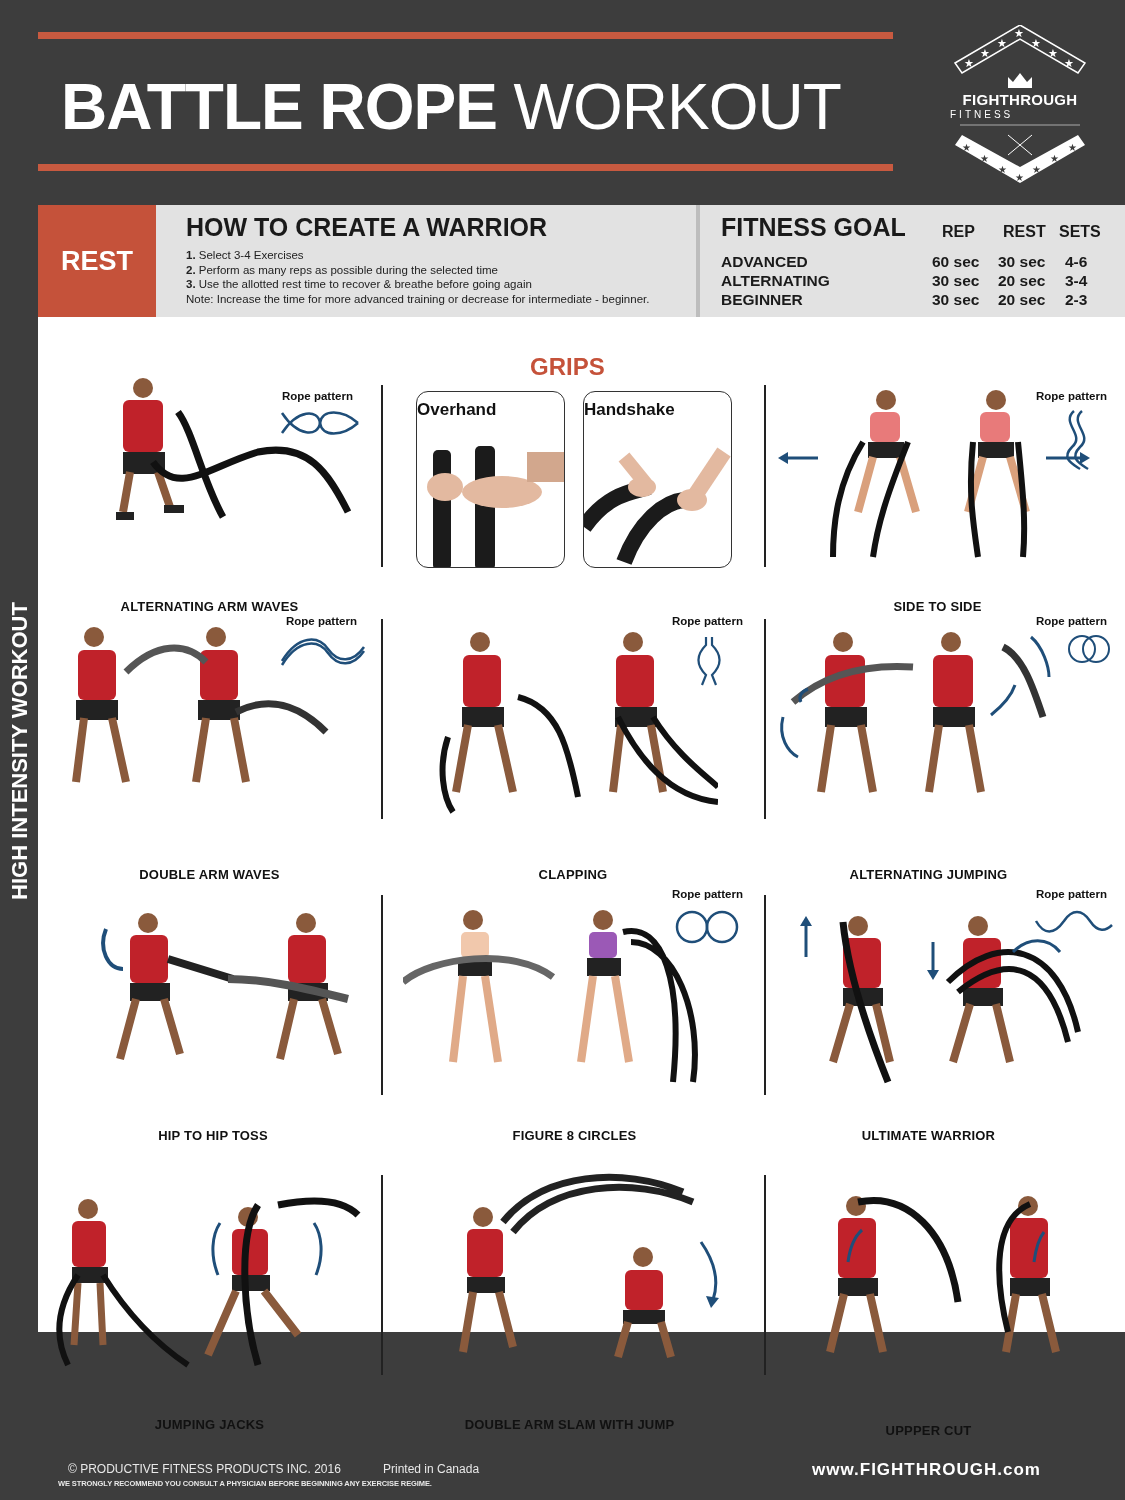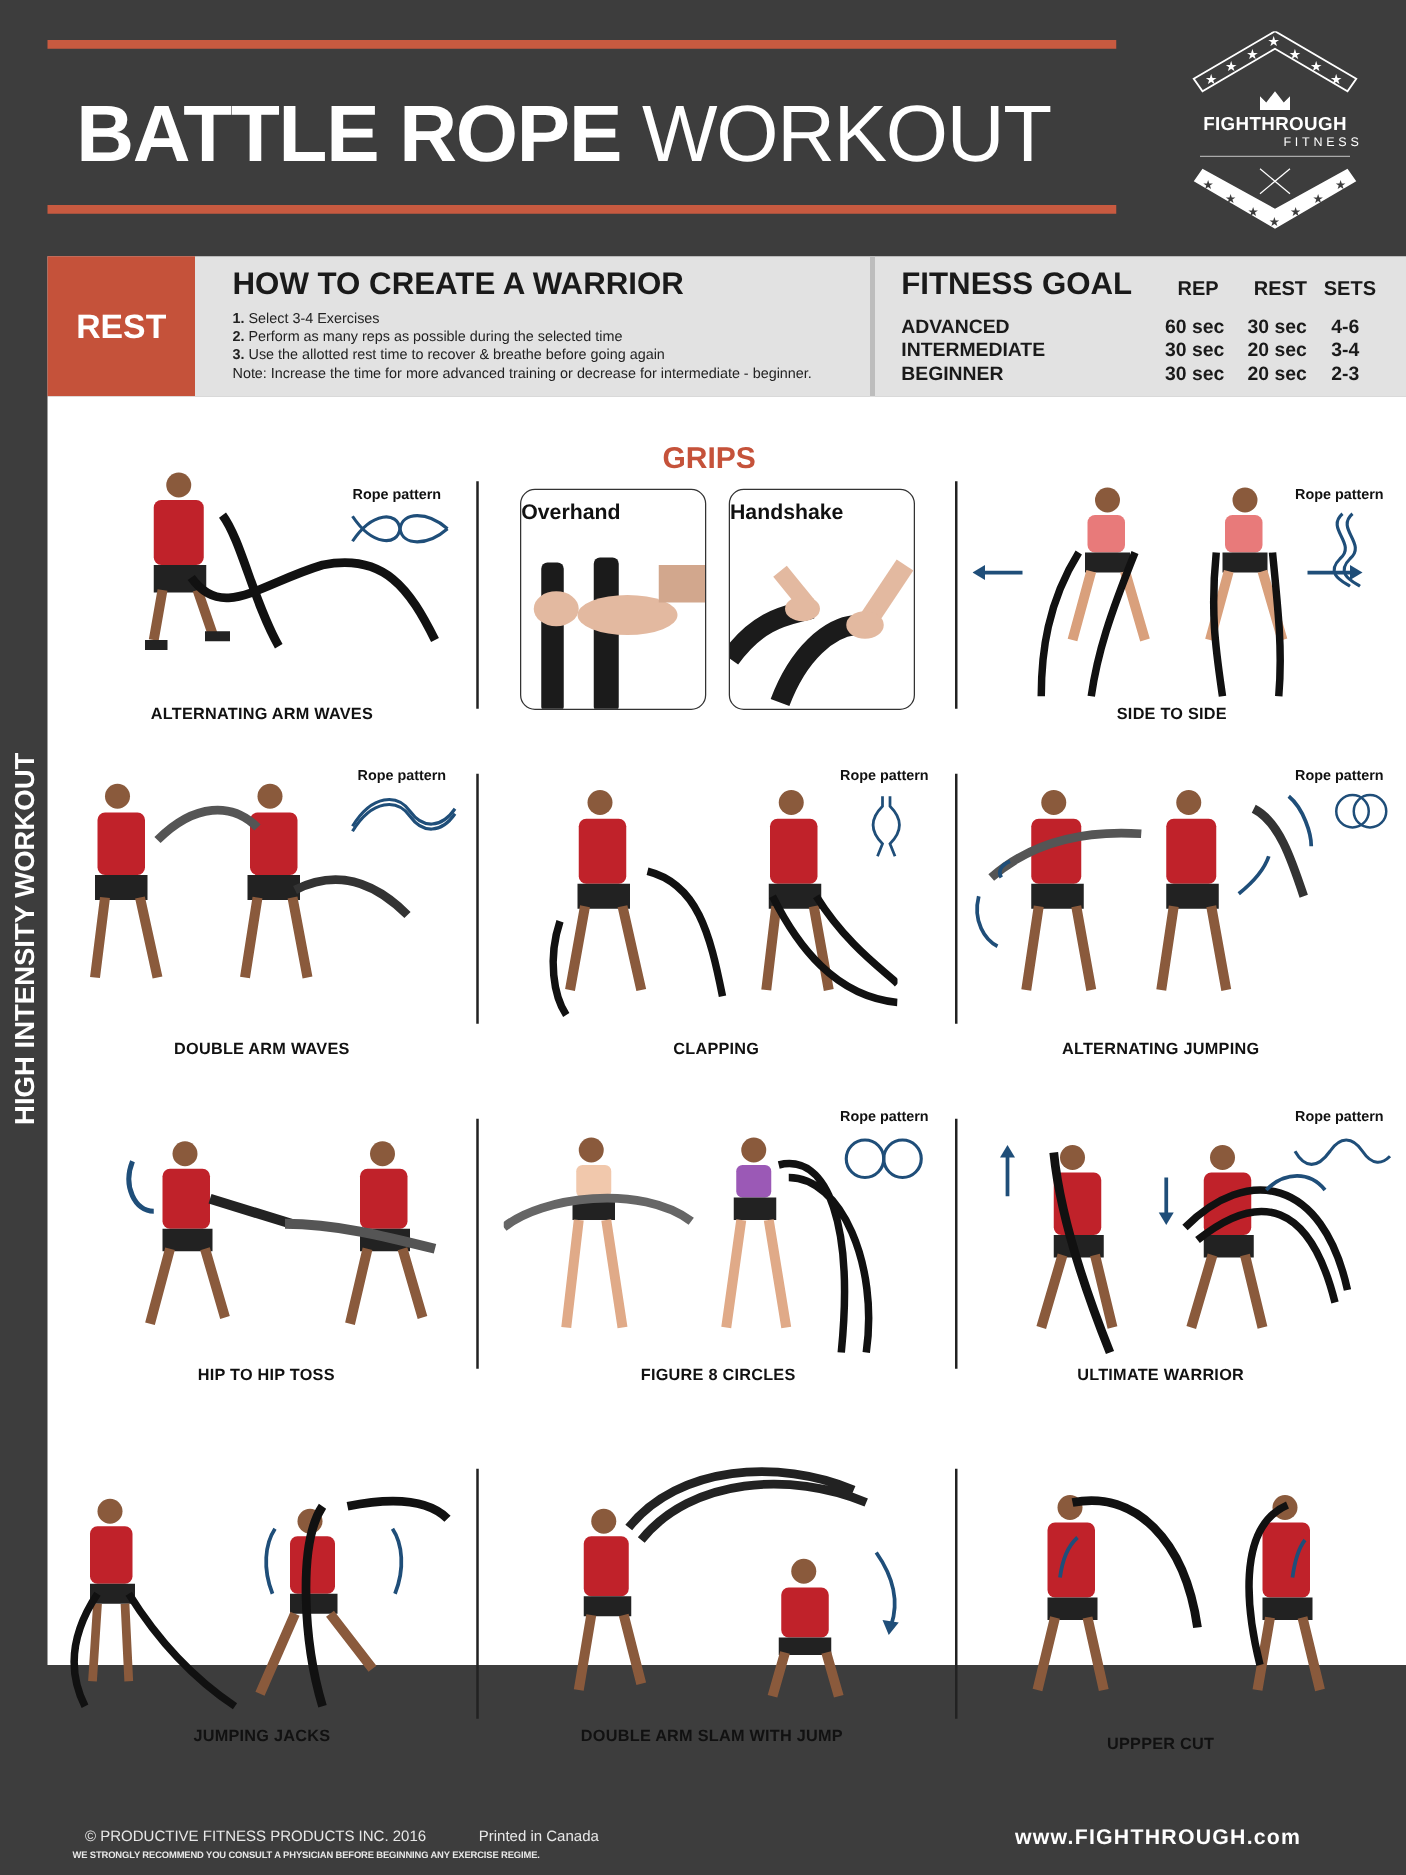--- a/index.html
+++ b/index.html
@@ -6,21 +6,21 @@
   body { width: 1125px; height: 1500px; background: #3d3d3d; font-family: "Liberation Sans", sans-serif; position: relative; overflow: hidden; }
   .header { position: absolute; left: 0; top: 0; width: 1125px; height: 205px; }
   .rule { position: absolute; left: 38px; width: 855px; height: 7px; background: #c85a40; }
   .rule.top { top: 32px; }
   .rule.bottom { top: 164px; }
   .title { position: absolute; left: 44px; top: 70px; font-size: 64px; color: #fff; letter-spacing: -1px; white-space: nowrap; margin-left: 17px; }
   .title .bold { font-weight: bold; }
   .title .thin { font-weight: normal; -webkit-text-stroke: 0; }
   .logo { position: absolute; left: 950px; top: 25px; width: 140px; height: 165px; }
   .logo-name { position: absolute; left: 0; top: 66px; width: 140px; text-align: center; color: #fff; font-weight: bold; font-size: 15px; letter-spacing: 0.3px; }
-  .logo-sub { position: absolute; left: 0; top: 84px; width: 140px; text-align: right; color: #fff; font-size: 10px; letter-spacing: 3px; }
+  .logo-sub { position: absolute; left: 0; top: 84px; width: 140px; text-align: left; color: #fff; font-size: 10px; letter-spacing: 3px; }
 
   .info-band { position: absolute; left: 38px; top: 205px; width: 1087px; height: 112px; background: #e2e2e2; }
   .info-tag { position: absolute; left: 0; top: 0; width: 118px; height: 112px; background: #c5523a; color: #fff; font-weight: bold; font-size: 27px; display: flex; align-items: center; justify-content: center; }
   .howto { position: absolute; left: 148px; top: 8px; }
   .howto h2 { font-size: 25px; font-weight: bold; color: #1a1a1a; margin-bottom: 6px; }
   .howto li { list-style: none; font-size: 11.5px; color: #222; line-height: 14.5px; }
   .howto li b { font-weight: bold; }
   .divider-v { position: absolute; left: 658px; top: 0; width: 4px; height: 112px; background: #bdbdbd; }
   .goal { position: absolute; left: 683px; top: 8px; width: 400px; }
   .goal h2 { position: absolute; left: 0; top: 0; font-size: 25px; font-weight: bold; color: #1a1a1a; }
@@ -28,21 +28,21 @@
   .goal .row { position: absolute; left: 0; width: 400px; font-size: 15.5px; font-weight: bold; color: #1a1a1a; }
   .goal .row span { position: absolute; top: 0; white-space: nowrap; }
 
   .main { position: absolute; left: 38px; top: 317px; width: 1087px; height: 1015px; background: #fff; }
   .side-label { position: absolute; left: 2px; top: 568px; width: 36px; height: 365px; display: flex; align-items: center; justify-content: center; }
   .side-label span { transform: rotate(-90deg); white-space: nowrap; color: #fff; font-weight: bold; font-size: 22px; }
 
   .grips-title { position: absolute; left: 492px; top: 36px; font-size: 24px; font-weight: bold; color: #c5523a; }
   .grip-box { position: absolute; top: 74px; width: 149px; height: 177px; border: 1.5px solid #333; border-radius: 12px; overflow: hidden; background: #fff; }
   .grip-box .label { position: absolute; top: 8px; left: 0; width: 100%; text-align: left; font-size: 17px; font-weight: bold; color: #111; }
-  .ex-name { position: absolute; font-size: 13px; font-weight: bold; color: #111; text-align: center; white-space: nowrap; letter-spacing: 0.2px; }
+  .ex-name { position: absolute; font-size: 13px; font-weight: bold; color: #111; text-align: center; white-space: nowrap; letter-spacing: 0.2px; margin-top: 36px; }
   .rope-label { position: absolute; font-size: 11.5px; font-weight: bold; color: #111; white-space: nowrap; }
   .vsep { position: absolute; width: 2px; background: #222; }
   .figure { position: absolute; }
 
   .footer { position: absolute; left: 0; top: 1444px; width: 1125px; height: 56px; }
   .copy { position: absolute; left: 68px; top: 18px; font-size: 12px; color: #e8e8e8; white-space: nowrap; }
   .printed { position: absolute; left: 383px; top: 18px; font-size: 12px; color: #e8e8e8; }
   .warn { position: absolute; left: 58px; top: 35px; font-size: 7.5px; color: #e8e8e8; font-weight: bold; letter-spacing: -0.1px; }
   .url { position: absolute; left: 812px; top: 16px; font-size: 17px; color: #fff; font-weight: bold; letter-spacing: 1px; }
 </style>
@@ -107,21 +107,21 @@
     <div class="col-h" style="left:282px">REST</div>
     <div class="col-h" style="left:338px">SETS</div>
 
     <div class="row" style="top:40px">
       <span style="left:0">ADVANCED</span>
       <span style="left:211px">60 sec</span>
       <span style="left:277px">30 sec</span>
       <span style="left:344px">4-6</span>
     </div>
     <div class="row" style="top:59px">
-      <span style="left:0">INTERMEDIATE</span>
+      <span style="left:0">ALTERNATING</span>
       <span style="left:211px">30 sec</span>
       <span style="left:277px">20 sec</span>
       <span style="left:344px">3-4</span>
     </div>
     <div class="row" style="top:78px">
       <span style="left:0">BEGINNER</span>
       <span style="left:211px">30 sec</span>
       <span style="left:277px">20 sec</span>
       <span style="left:344px">2-3</span>
     </div>

